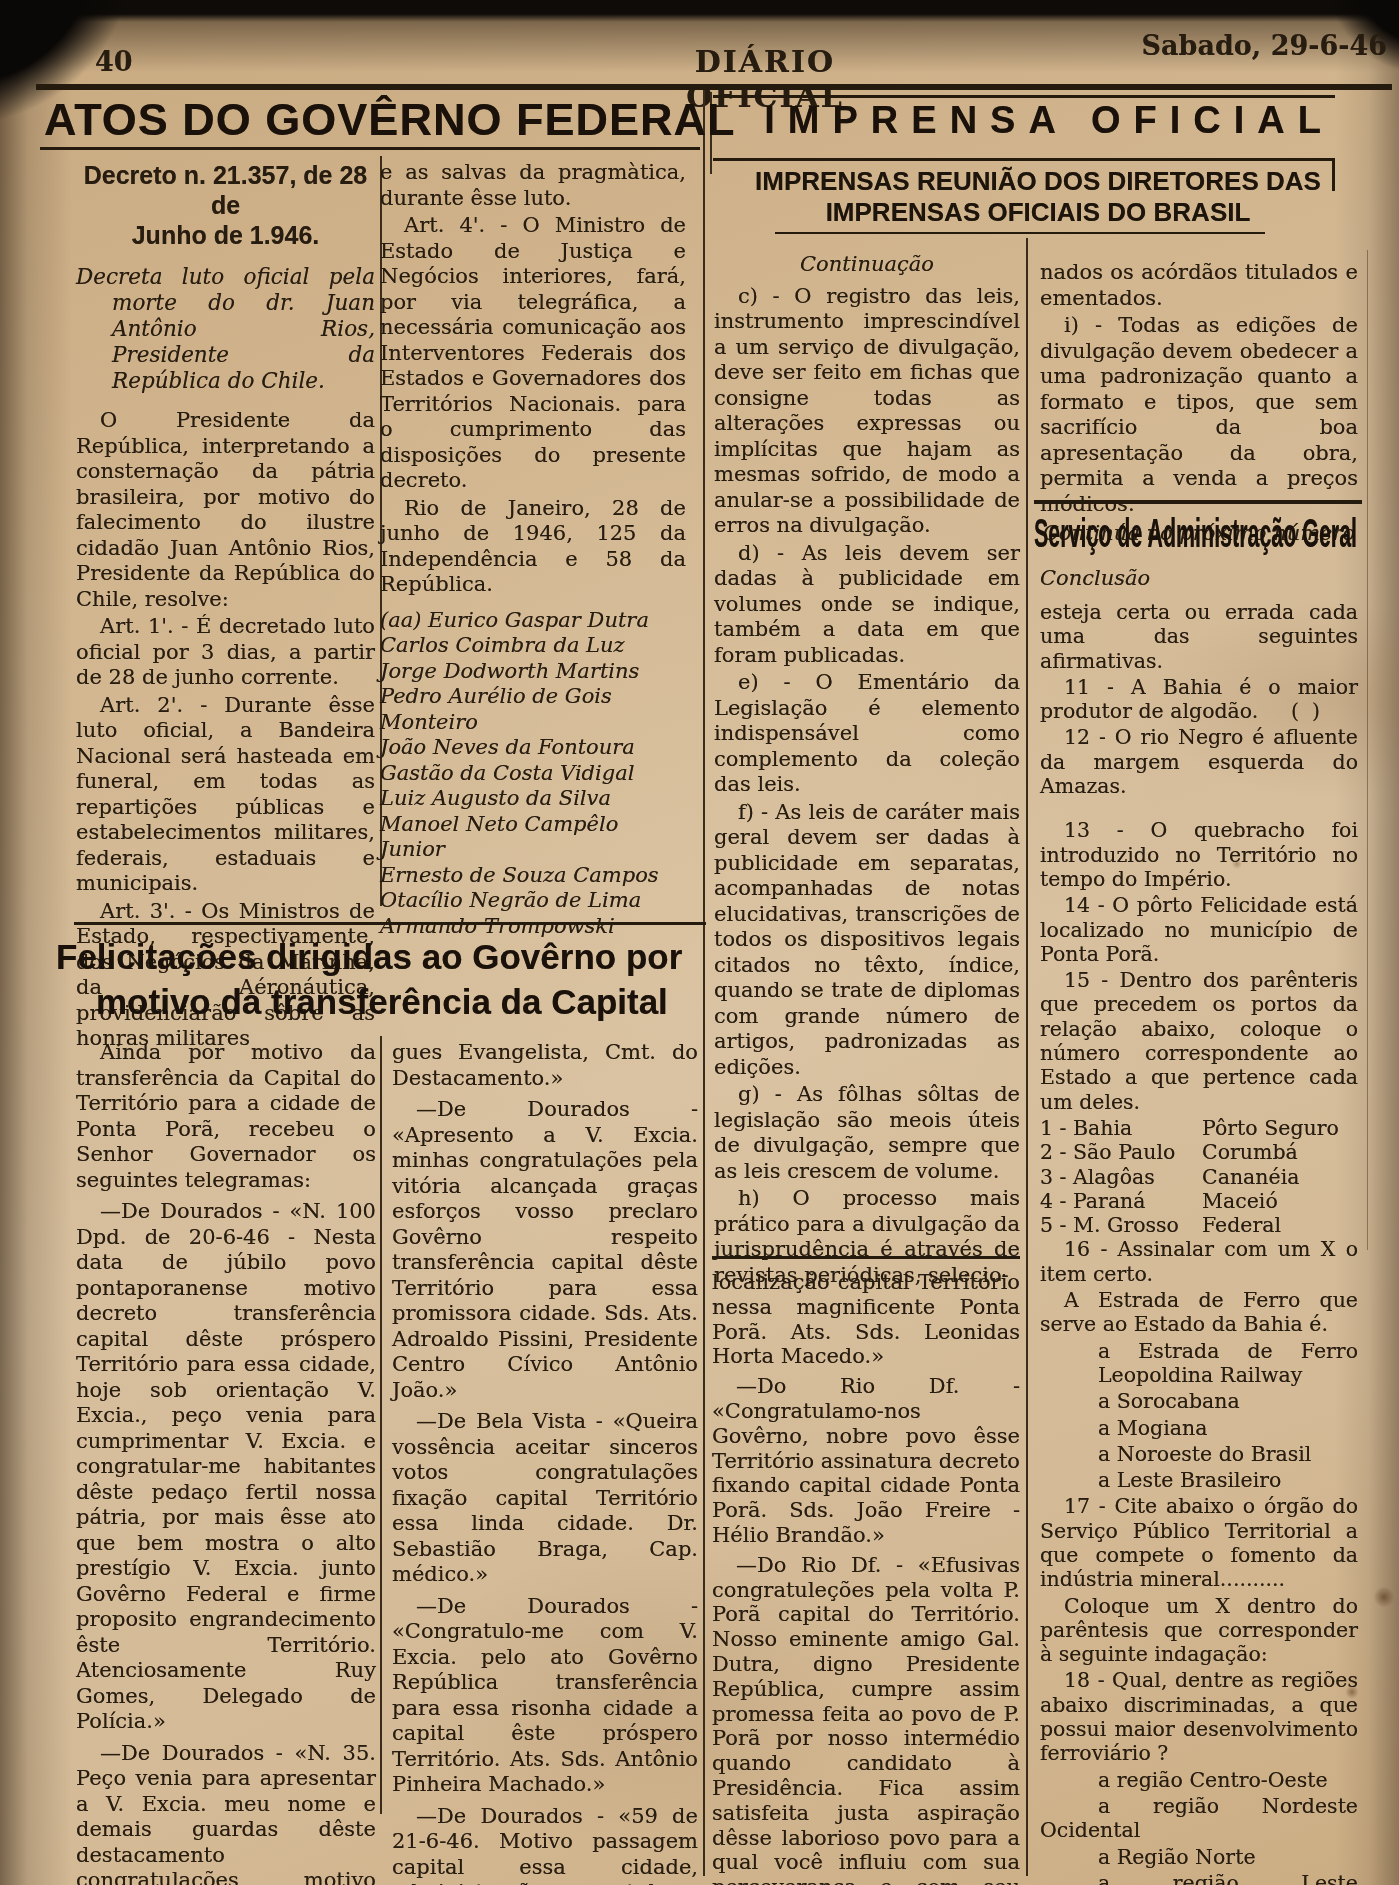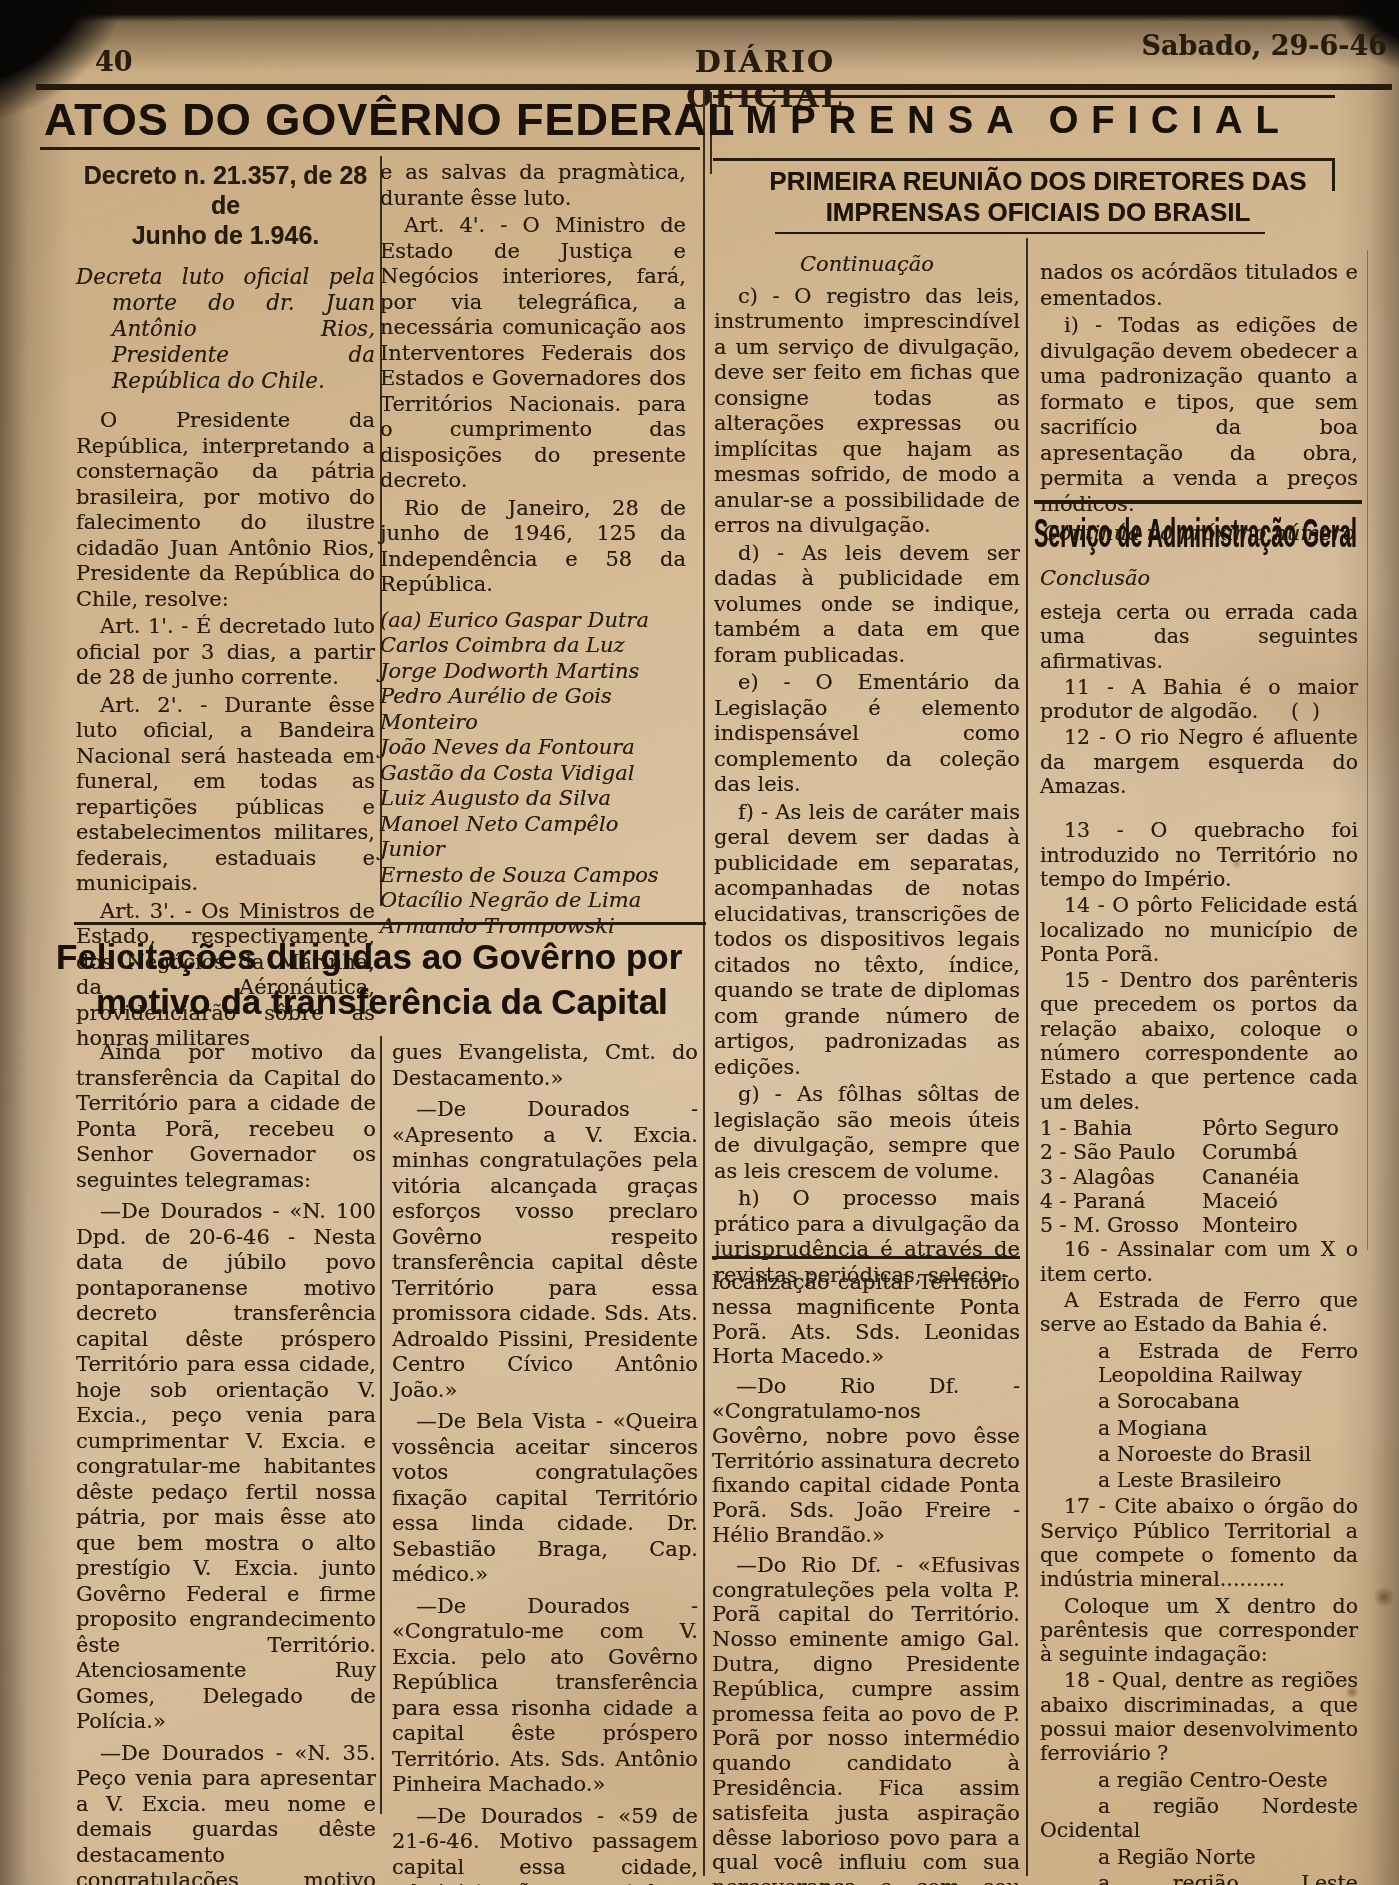--- a/index.html
+++ b/index.html
@@ -38,21 +38,21 @@
   .col p.flush { text-indent:0; }
   .gap-b { margin-bottom:20px !important; }
 
   .decree-heading { font-family:"Liberation Sans", sans-serif; font-weight:bold; font-size:25px;
     line-height:30px; text-align:center; text-indent:0 !important; margin:0 0 14px 0 !important; }
   .lede { font-style:italic; font-size:21.5px; line-height:26px; padding-left:36px; text-indent:-36px !important; margin:0 0 14px 0 !important; }
 
   .signatures { margin-top:10px; font-style:italic; text-align:left; }
   .signatures div { margin:0; }
 
-  .imprensa-title { position:absolute; left:722px; top:99px; width:612px; text-align:left;
+  .imprensa-title { position:absolute; left:722px; top:99px; width:612px; text-align:right;
     font-family:"Liberation Sans", sans-serif; font-weight:bold; font-size:38px; letter-spacing:13px;
     color:#1a120a; white-space:nowrap; }
   .reuniao-heading { position:absolute; left:712px; top:166px; width:652px; text-align:center;
     font-family:"Liberation Sans", sans-serif; font-weight:bold; font-size:26px; line-height:31px; color:#1d140b; }
   .centered-label { text-align:center; font-style:italic; text-indent:0 !important; margin:0 0 6px 0 !important; }
   .continua-note { text-align:center; font-style:italic; text-indent:0 !important; margin-top:4px !important; }
 
   .servico-title { position:absolute; left:1034px; top:510px; white-space:nowrap;
     font-family:"Liberation Sans", sans-serif; font-weight:bold; font-size:34px; color:#1a120a;
     transform:scale(0.63,1.18); transform-origin:0 0; letter-spacing:0px; }
@@ -118,21 +118,21 @@
       <div>Armando Trompowski</div>
     </div>
   </div>
 
   <div class="rule" style="left:713px; top:95px; width:622px; height:3px;"></div>
   <div class="imprensa-title">IMPRENSA OFICIAL</div>
   <div class="rule" style="left:713px; top:158px; width:622px; height:3px;"></div>
   <div class="rule" style="left:1332px; top:161px; width:3px; height:30px;"></div>
 
   <div class="reuniao-heading">
-    <span>PRIMEIRA REUNIÃO DOS DIRETORES DAS</span><br>
+    <span>IMPRENSAS REUNIÃO DOS DIRETORES DAS</span><br>
     <span>IMPRENSAS OFICIAIS DO BRASIL</span>
   </div>
   <div class="rule" style="left:775px; top:232px; width:490px; height:2px;"></div>
 
   <div class="col" style="left:714px; top:252px; width:306px;">
     <p class="centered-label">Continuação</p>
     <p>c) - O registro das leis, instrumento imprescindível a um serviço de divulgação, deve ser feito em fichas que consigne todas as alterações expressas ou implícitas que hajam as mesmas sofrido, de modo a anular-se a possibilidade de erros na divulgação.</p>
     <p>d) - As leis devem ser dadas à publicidade em volumes onde se indique, também a data em que foram publicadas.</p>
     <p>e) - O Ementário da Legislação é elemento indispensável como complemento da coleção das leis.</p>
     <p>f) - As leis de caráter mais geral devem ser dadas à publicidade em separatas, acompanhadas de notas elucidativas, transcrições de todos os dispositivos legais citados no têxto, índice, quando se trate de diplomas com grande número de artigos, padronizadas as edições.</p>
@@ -169,21 +169,21 @@
       <div class="pair-row">
           <span class="st">3 - Alagôas</span>
           <span class="pt">Cananéia</span>
         </div>
       <div class="pair-row">
           <span class="st">4 - Paraná</span>
           <span class="pt">Maceió</span>
         </div>
       <div class="pair-row">
           <span class="st">5 - M. Grosso</span>
-          <span class="pt">Monteiro</span>
+          <span class="pt">Federal</span>
         </div>
     </div>
     <p>16 - Assinalar com um X o item certo.</p>
     <p>A Estrada de Ferro que serve ao Estado da Bahia é.</p>
     <div>
       <p class="opt-rail">a Estrada de Ferro Leopoldina Railway</p>
       <p class="opt-rail">a Sorocabana</p>
       <p class="opt-rail">a Mogiana</p>
       <p class="opt-rail">a Noroeste do Brasil</p>
       <p class="opt-rail">a Leste Brasileiro</p>

